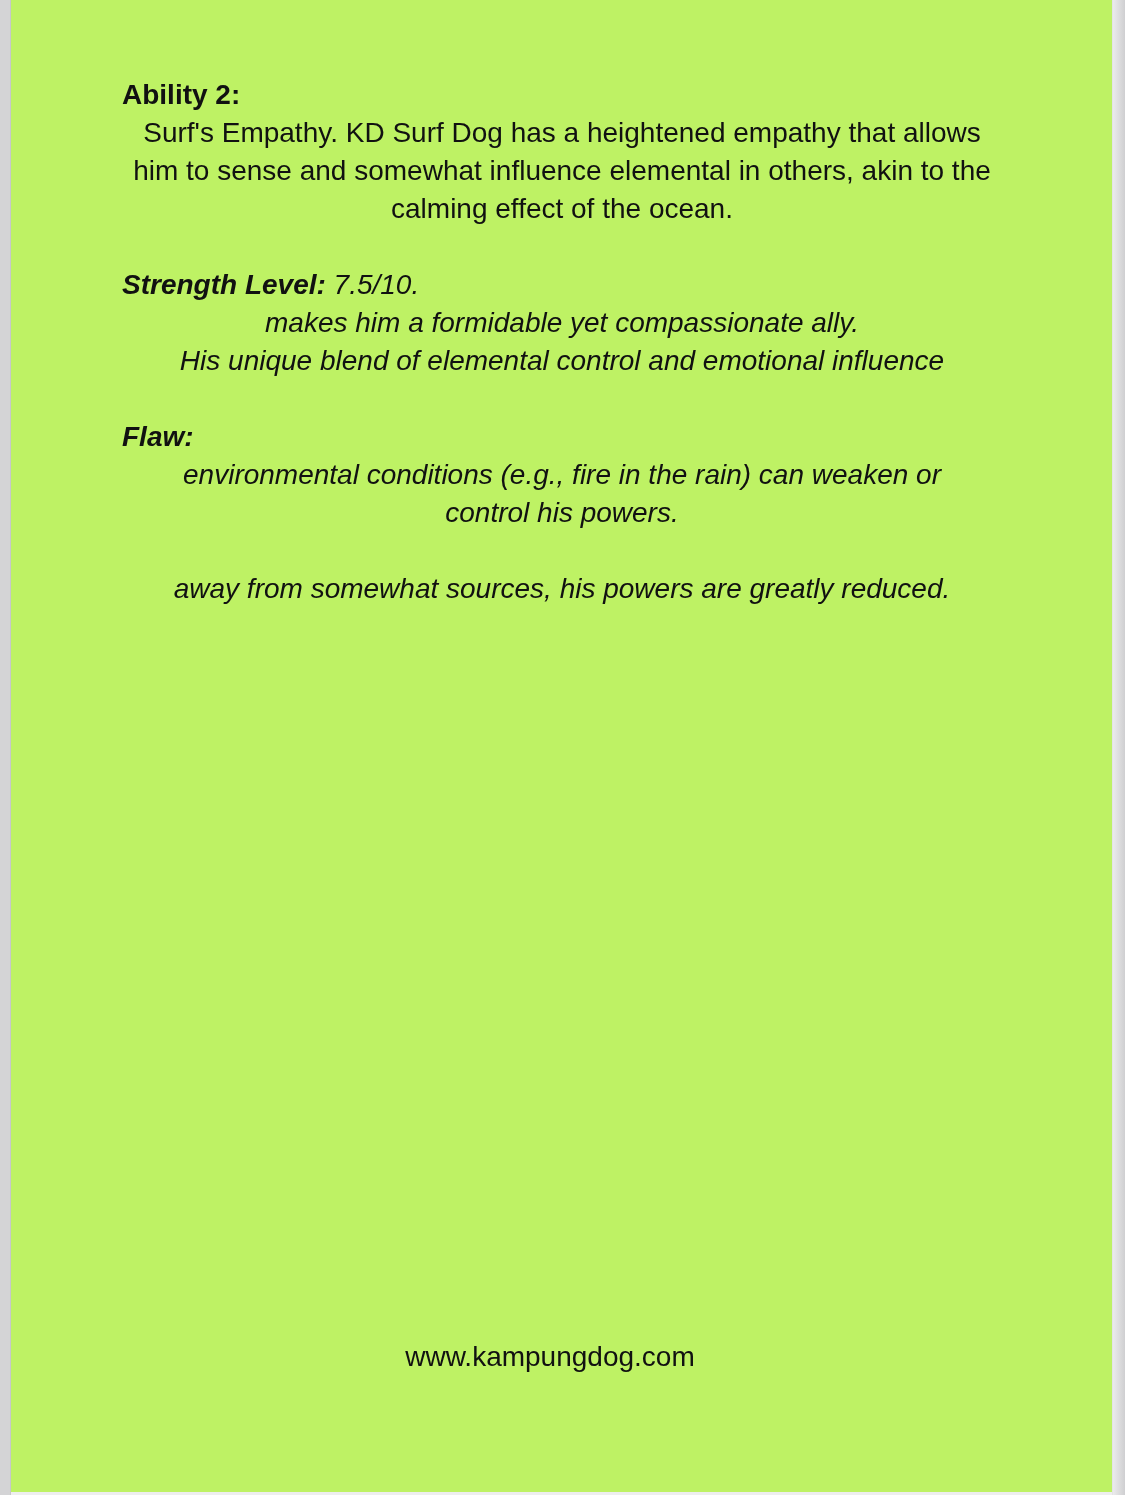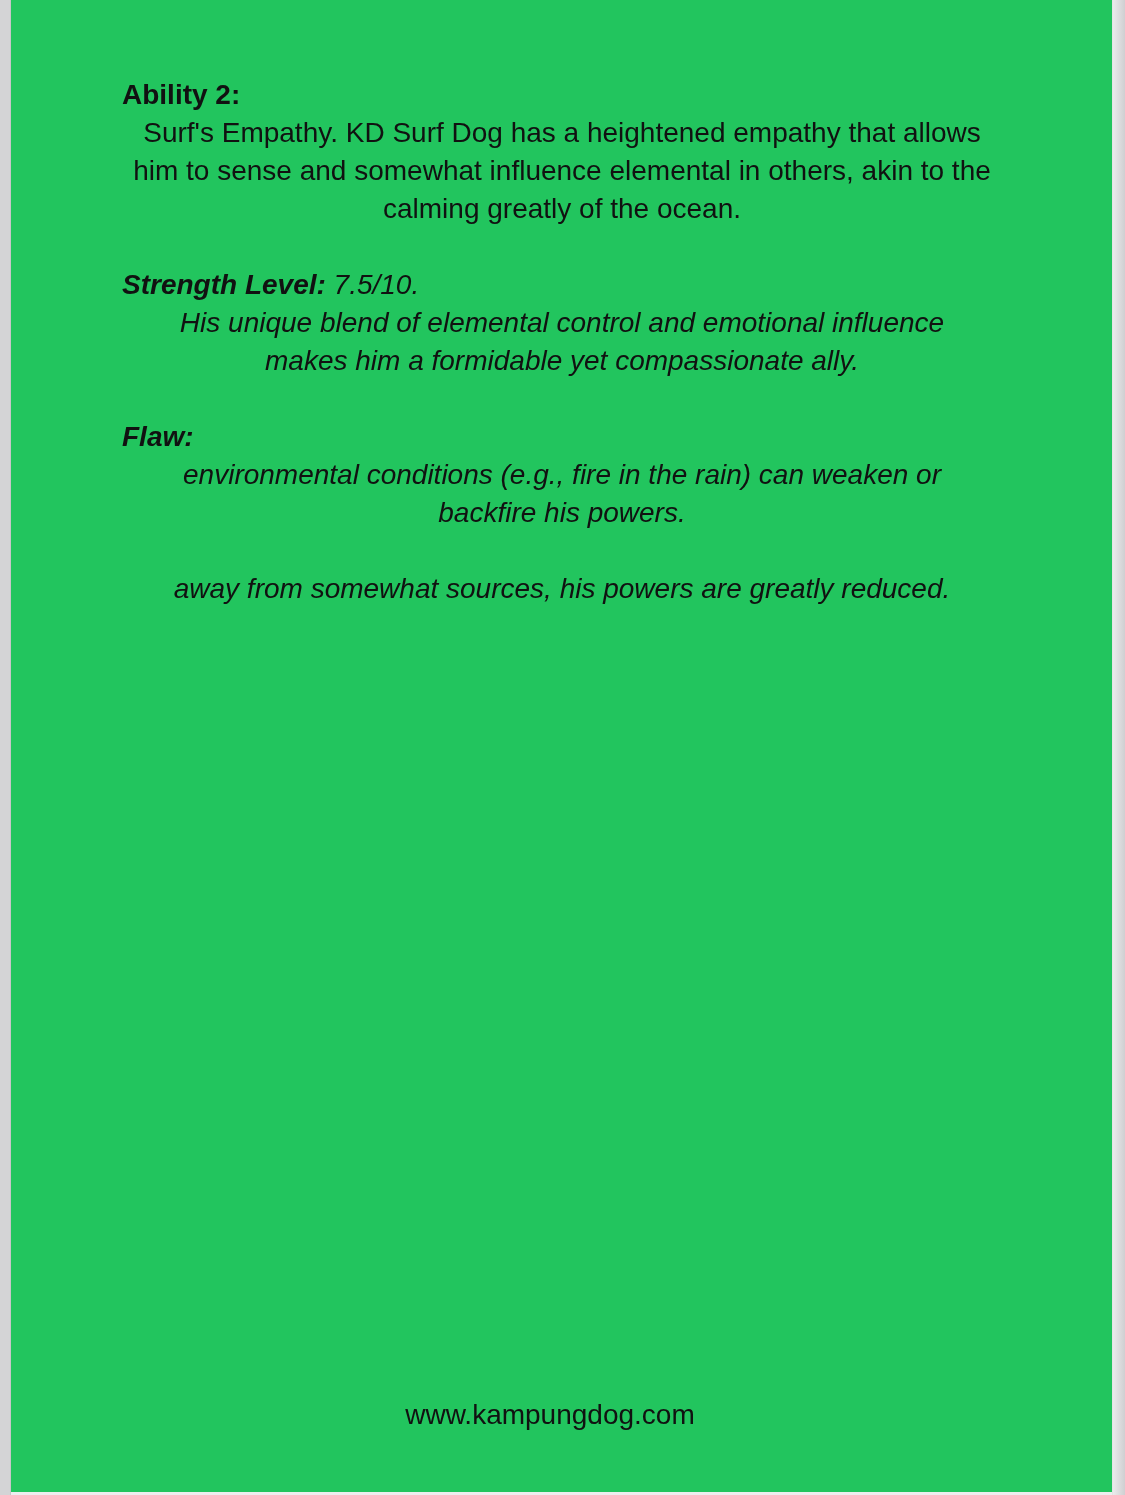--- a/index.html
+++ b/index.html
@@ -31,21 +31,21 @@
   }
   .edge-bottom {
     position: absolute;
     left: 11px; right: 13px; bottom: 0;
     height: 3px;
     background: #eeeeef;
   }
   .page {
     position: absolute;
     left: 11px; right: 13px; top: 0; bottom: 3px;
-    background: #22c55e;
+    background: #bef264;
     padding-left: 35px;
   }
   .content {
     position: absolute;
     left: 111px;   
     top: 76px;
     width: 880px;
     font-size: 28px;
     line-height: 38px;
   }
@@ -57,53 +57,53 @@
     font-weight: 700;
   }
   .line {
     white-space: pre;
     text-align: center;
   }
   .footer {
     position: absolute;
     left: 111px;
     width: 856px;
-    top: 1396px;
+    top: 1338px;
     font-size: 28px;
     line-height: 38px;
     text-align: center;
   }
 </style>
 </head>
 <body>
 
 <div class="edge-left"></div>
 <div class="edge-right"></div>
 <div class="edge-bottom"></div>
 
 <div class="page">
   <div class="content">
 
     <div class="section">
       <div class="heading">Ability 2:</div>
       <div class="line">Surf's Empathy. KD Surf Dog has a heightened empathy that allows</div>
       <div class="line">him to sense and somewhat influence elemental in others, akin to the</div>
-      <div class="line">calming greatly of the ocean.</div>
+      <div class="line">calming effect of the ocean.</div>
     </div>
 
     <div class="section">
       <div class="heading-row"><span class="bold">Strength Level:</span><span> 7.5/10.</span></div>
+      <div class="line">makes him a formidable yet compassionate ally.</div>
       <div class="line">His unique blend of elemental control and emotional influence</div>
-      <div class="line">makes him a formidable yet compassionate ally.</div>
     </div>
 
     <div class="section">
       <div class="heading">Flaw:</div>
       <div class="line">environmental conditions (e.g., fire in the rain) can weaken or</div>
-      <div class="line">backfire his powers.</div>
+      <div class="line">control his powers.</div>
     </div>
 
     <div class="section">
       <div class="line">away from somewhat sources, his powers are greatly reduced.</div>
     </div>
 
   </div>
 
   <div class="footer">www.kampungdog.com</div>
 </div>

